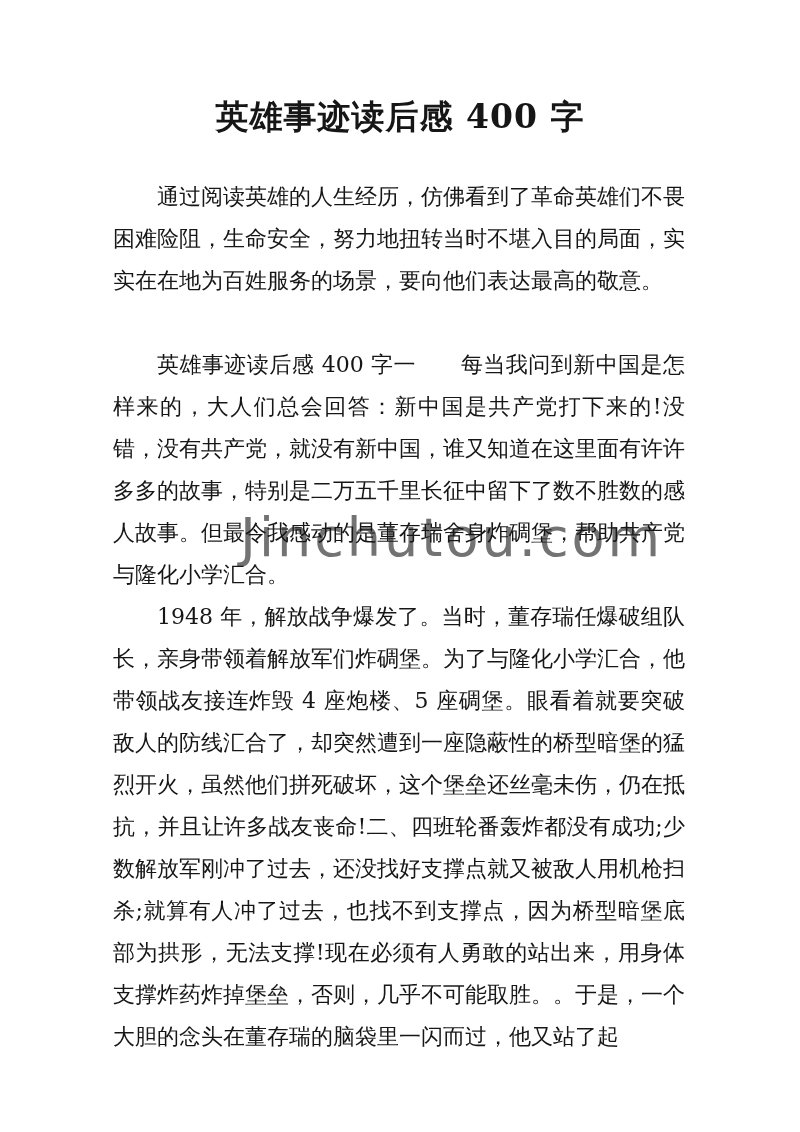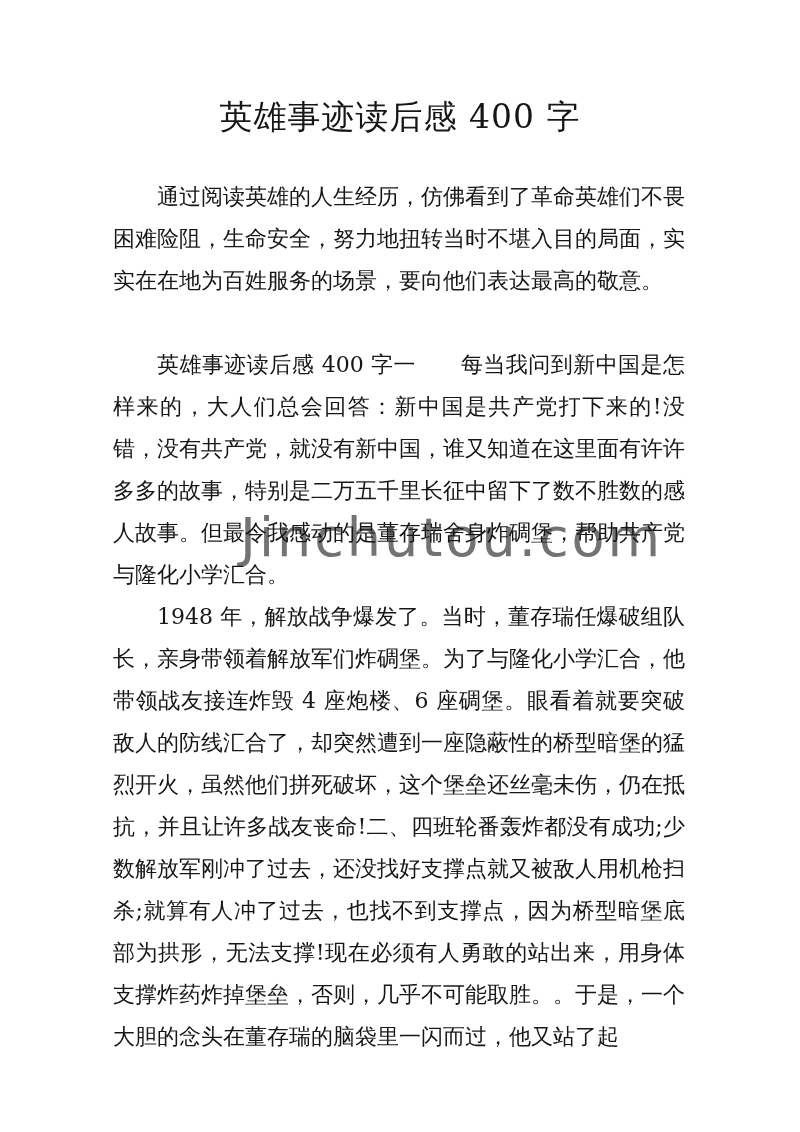--- a/index.html
+++ b/index.html
@@ -13,21 +13,21 @@
   }
   .page {
     position: absolute;
     inset: 0;
     background: #ffffff;
   }
   .doc-title {
     margin: 95px 0 8px 0;
     text-align: center;
     font-size: 33px;
-    font-weight: normal;
+    font-weight: bold;
     letter-spacing: 1px;
     position: relative;
     z-index: 2;
   }
   .body-text {
     position: relative;
     z-index: 2;
     width: 572px;
     margin-left: 113px;
     font-size: 22px;
@@ -61,16 +61,16 @@
 
 <div class="page">
 
   <div class="watermark">Jinchutou.com</div>
 
   <h1 class="doc-title">英雄事迹读后感 400 字</h1>
 
   <div class="body-text">
     <p>通过阅读英雄的人生经历，仿佛看到了革命英雄们不畏困难险阻，生命安全，努力地扭转当时不堪入目的局面，实实在在地为百姓服务的场景，要向他们表达最高的敬意。</p>
     <p class="gap-before">英雄事迹读后感 400 字一　　每当我问到新中国是怎样来的，大人们总会回答：新中国是共产党打下来的!没错，没有共产党，就没有新中国，谁又知道在这里面有许许多多的故事，特别是二万五千里长征中留下了数不胜数的感人故事。但最令我感动的是董存瑞舍身炸碉堡，帮助共产党与隆化小学汇合。</p>
-    <p>1948 年，解放战争爆发了。当时，董存瑞任爆破组队长，亲身带领着解放军们炸碉堡。为了与隆化小学汇合，他带领战友接连炸毁 4 座炮楼、6 座碉堡。眼看着就要突破敌人的防线汇合了，却突然遭到一座隐蔽性的桥型暗堡的猛烈开火，虽然他们拼死破坏，这个堡垒还丝毫未伤，仍在抵抗，并且让许多战友丧命!二、四班轮番轰炸都没有成功;少数解放军刚冲了过去，还没找好支撑点就又被敌人用机枪扫杀;就算有人冲了过去，也找不到支撑点，因为桥型暗堡底部为拱形，无法支撑!现在必须有人勇敢的站出来，用身体支撑炸药炸掉堡垒，否则，几乎不可能取胜。。于是，一个大胆的念头在董存瑞的脑袋里一闪而过，他又站了起</p>
+    <p>1948 年，解放战争爆发了。当时，董存瑞任爆破组队长，亲身带领着解放军们炸碉堡。为了与隆化小学汇合，他带领战友接连炸毁 4 座炮楼、5 座碉堡。眼看着就要突破敌人的防线汇合了，却突然遭到一座隐蔽性的桥型暗堡的猛烈开火，虽然他们拼死破坏，这个堡垒还丝毫未伤，仍在抵抗，并且让许多战友丧命!二、四班轮番轰炸都没有成功;少数解放军刚冲了过去，还没找好支撑点就又被敌人用机枪扫杀;就算有人冲了过去，也找不到支撑点，因为桥型暗堡底部为拱形，无法支撑!现在必须有人勇敢的站出来，用身体支撑炸药炸掉堡垒，否则，几乎不可能取胜。。于是，一个大胆的念头在董存瑞的脑袋里一闪而过，他又站了起</p>
   </div>
 
 </div>
 
 </body></html>

